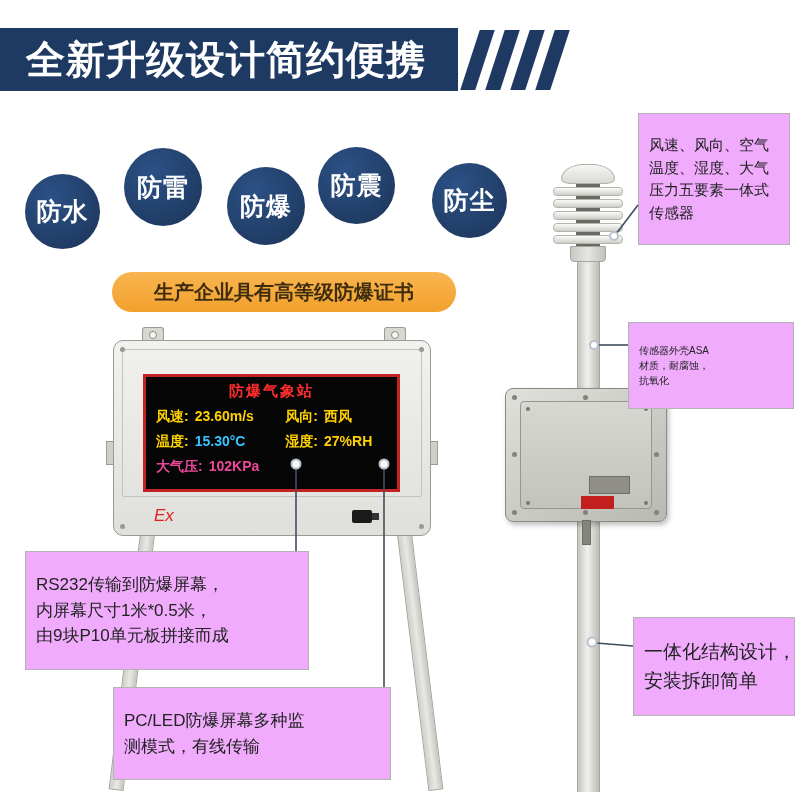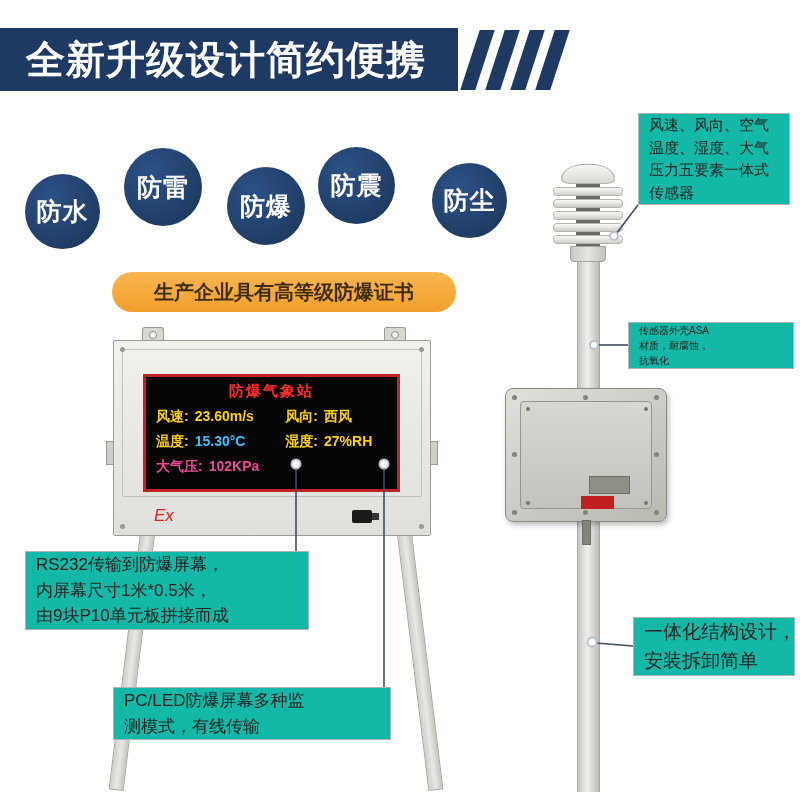--- a/index.html
+++ b/index.html
@@ -54,21 +54,21 @@
   .jbox-plate{position:absolute;left:68px;top:74px;width:39px;height:16px;background:#8f8f88;border:1px solid #6f6f68;}
   .jbox-red{position:absolute;left:60px;top:94px;width:33px;height:13px;background:#c41f1f;}
   .conduit{position:absolute;left:582px;top:520px;width:9px;height:25px;background:#84847c;border:1px solid #6e6e66;box-sizing:border-box;}
 
   
   .tab{position:absolute;width:22px;height:14px;top:327px;background:#d8d8d3;border:1px solid #9b9b93;
        border-bottom:none;border-radius:3px 3px 0 0;box-sizing:border-box;}
   .tab::after{content:'';position:absolute;left:6px;top:3px;width:6px;height:6px;border-radius:50%;
        background:#f7f7f5;border:1px solid #8a8a82;}
   .tab-l{left:142px;} .tab-r{left:384px;}
-  .device{position:absolute;left:113px;top:340px;width:318px;height:196px;border-radius:2px;
+  .device{position:absolute;left:113px;top:340px;width:318px;height:196px;border-radius:10px;
         background:linear-gradient(#f1f1ee,#dfdfdb);border:1px solid #9b9b93;box-sizing:border-box;}
   .device::before{content:'';position:absolute;left:8px;top:8px;right:8px;bottom:38px;border:1px solid #c3c3bb;border-radius:2px;}
   .screw{position:absolute;width:5px;height:5px;border-radius:50%;background:#9a9a92;}
   .sc1{left:6px;top:6px;} .sc2{right:6px;top:6px;} .sc3{left:6px;bottom:6px;} .sc4{right:6px;bottom:6px;}
   .side-tab{position:absolute;width:8px;height:24px;top:100px;background:#cfcfca;border:1px solid #9b9b93;box-sizing:border-box;}
   .st-l{left:-8px;} .st-r{right:-8px;}
   .screen{position:absolute;left:29px;top:33px;width:257px;height:118px;background:#050505;
         border:3px solid #c22222;box-sizing:border-box;padding:5px 10px;}
   .screen-title{text-align:center;font-size:15px;font-weight:bold;color:#ff2d2d;letter-spacing:2px;}
   .screen-row{display:flex;margin-top:7px;font-size:14px;font-weight:bold;white-space:nowrap;}
@@ -78,22 +78,22 @@
   .ex{position:absolute;left:40px;bottom:9px;color:#e02020;font-weight:normal;font-style:italic;font-size:17px;}
   .conn{position:absolute;right:58px;bottom:12px;width:20px;height:13px;background:#1a1a1a;border-radius:2px;}
   .conn::after{content:'';position:absolute;right:-7px;top:3px;width:7px;height:7px;background:#333;}
 
   .leg{position:absolute;width:15px;height:258px;top:534px;
        background:linear-gradient(to right,#cfcfca,#e8e8e4,#c6c6c1);border:1px solid #a5a59d;box-sizing:border-box;}
   .leg-l{left:140px;transform:rotate(7deg);transform-origin:top center;}
   .leg-r{left:397px;transform:rotate(-7deg);transform-origin:top center;}
 
   
-  .callout{position:absolute;border:1px solid #b3b3b3;background:#14b8a6;color:#222;
-           padding:0 10px;line-height:1.5;box-sizing:border-box;}
+  .callout{position:absolute;border:1px solid #b3b3b3;background:#f0abfc;color:#222;
+           padding:20px 10px;line-height:1.5;box-sizing:border-box;}
   .callout div{white-space:nowrap;}
   .co-sensor{left:638px;top:113px;width:152px;font-size:15px;}
   .co-asa{left:628px;top:322px;width:166px;font-size:10px;}
   .co-rs232{left:25px;top:551px;width:284px;font-size:17px;}
   .co-pcled{left:113px;top:687px;width:278px;font-size:17px;}
   .co-structure{left:633px;top:617px;width:162px;font-size:19px;}
 
   .overlay{position:absolute;left:0;top:0;width:800px;height:800px;pointer-events:none;z-index:5;}
 </style>
 </head>

